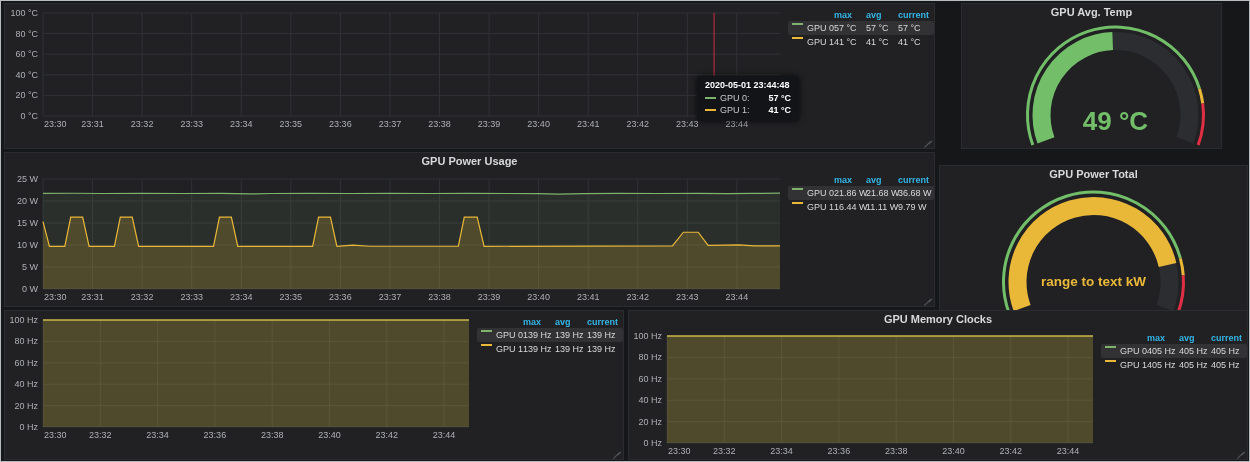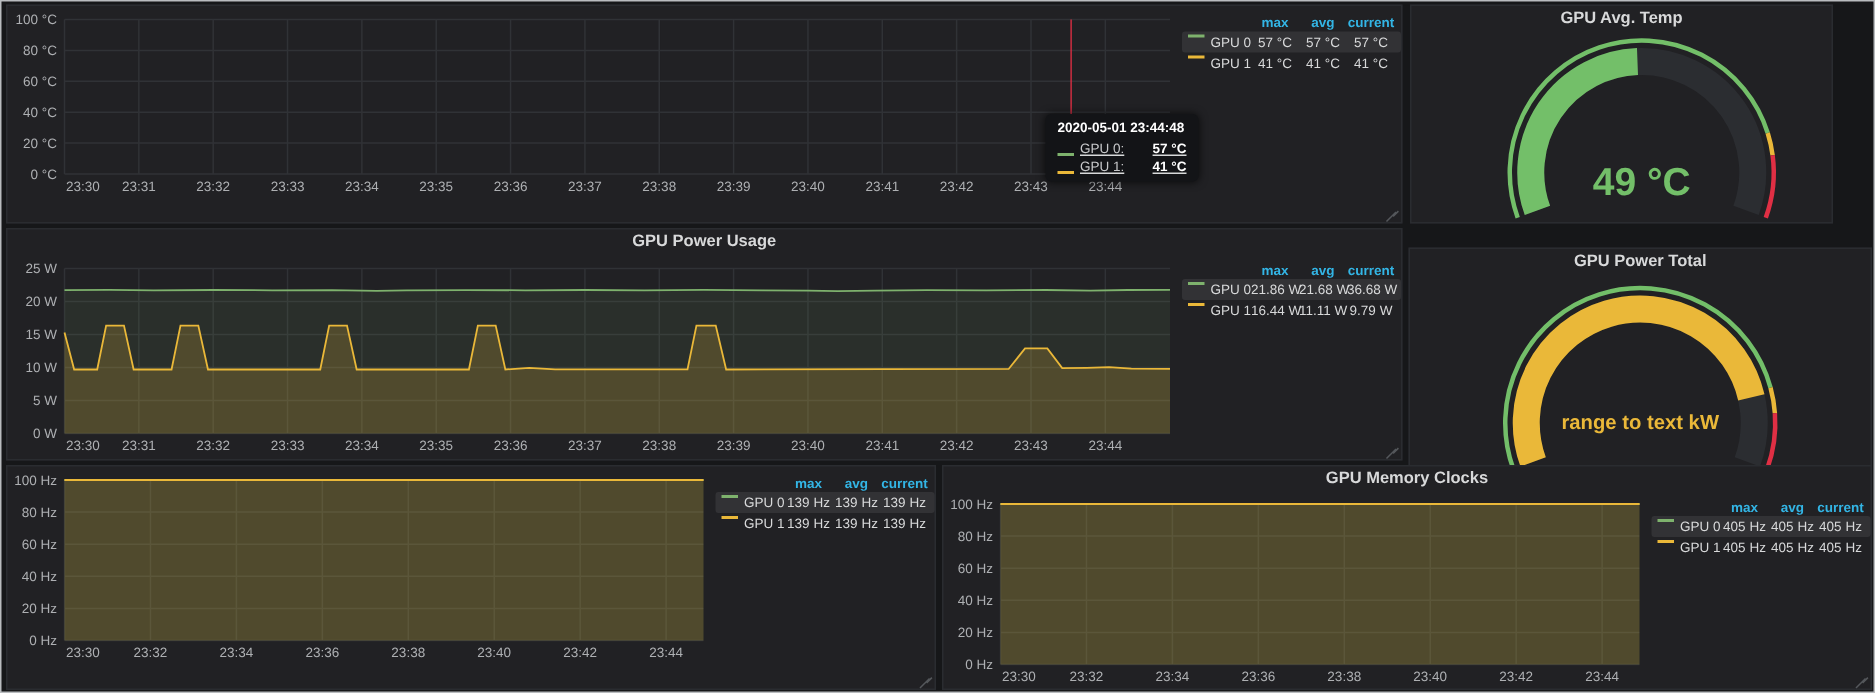--- a/index.html
+++ b/index.html
@@ -11,26 +11,26 @@
     color:#d8d9da;cursor:pointer;white-space:nowrap;}
   .caret{color:#9fa2a5;font-size:8px;margin-left:4px;vertical-align:1px;}
   .panel-body{position:relative;display:flex;width:100%;}
   .plot{position:relative;overflow:hidden;}
   .legend{padding-top:5px;font-size:9px;color:#d8d9da;box-sizing:border-box;}
   .lg-row{display:flex;align-items:center;height:14px;padding:0 4px;border-radius:2px;}
   .lg-row.hl{background:rgba(255,255,255,0.08);}
   .lg-head{height:12px;color:#33B5E5;font-weight:bold;}
   .lg-name-cell{display:flex;width:42px;flex:none;}
   .dash{display:inline-block;width:11px;height:2px;margin-right:4px;flex:none;}
-  .lg-val{width:32px;text-align:center;flex:none;white-space:nowrap;}
+  .lg-val{width:32px;text-align:left;flex:none;white-space:nowrap;}
   .tooltip{position:absolute;left:692px;top:72px;background:#131417;border-radius:4px;
     padding:4px 8px 5px 8px;font-size:9px;color:#d8d9da;box-shadow:0 0 6px rgba(0,0,0,.7);
     z-index:5;white-space:nowrap;}
   .tt-time{font-weight:bold;color:#ffffff;margin-bottom:2px;}
-  .tt-row{display:flex;align-items:flex-end;height:12px;min-width:86px;text-decoration:underline;}
+  .tt-row{display:flex;align-items:center;height:12px;min-width:86px;}
   .tt-name{color:#c7c8ca;margin-right:6px;}
   .tt-val{font-weight:bold;color:#ffffff;margin-left:auto;}
   .resize-handle{position:absolute;right:2px;bottom:2px;width:8px;height:8px;cursor:se-resize;}
   .resize-handle::before{content:"";position:absolute;right:0;bottom:1px;width:9px;height:1px;
     background:#55585c;transform:rotate(-45deg);transform-origin:center;}
   .resize-handle::after{content:"";position:absolute;right:-1px;bottom:3px;width:5px;height:1px;
     background:#55585c;transform:rotate(-45deg);transform-origin:center;}
   svg text{font-family:"Liberation Sans",sans-serif;}
 </style>
 </head>
@@ -121,21 +121,21 @@
       </div>
       <div class="tt-row">
         <span class="dash" style="background: rgb(234, 184, 57);"></span>
         <span class="tt-name">GPU 1:</span>
         <span class="tt-val">41 °C</span>
       </div>
     </div>
     <div class="resize-handle"></div>
   </div>
 
-  <div class="panel" style="left:939px;top:2px;width:282px;height:146px;">
+  <div class="panel" style="left:960px;top:2px;width:261px;height:146px;">
     <div class="panel-title">
       <span>GPU Avg. Temp</span>
     </div>
     <div class="panel-body" style="height:128px;">
       <div class="plot" style="width:307px;height:128px;"><svg width="307" height="128">
             <path d="M 83.96274606184278 120.30949060609947 A 74 74 0 1 1 223.03725393815722 120.30949060609949" fill="none" stroke="#2b2d31" stroke-width="18"></path>
             <path d="M 83.96274606184278 120.30949060609947 A 74 74 0 0 1 150.65930212752352 21.054544185614034" fill="none" stroke="#73BF69" stroke-width="18"></path>
             <path d="M 70.80704937084006 125.09777261265884 A 88 88 0 1 1 237.47314890943235 68.68441028146437" fill="none" stroke="#73BF69" stroke-width="3"></path>
             <path d="M 237.47314890943235 68.68441028146437 A 88 88 0 0 1 240.74714780089533 83.51369508463546" fill="none" stroke="#EAB839" stroke-width="3"></path>
             <path d="M 240.74714780089533 83.51369508463546 A 88 88 0 0 1 236.19295062915995 125.09777261265884" fill="none" stroke="#E02F44" stroke-width="3"></path>

